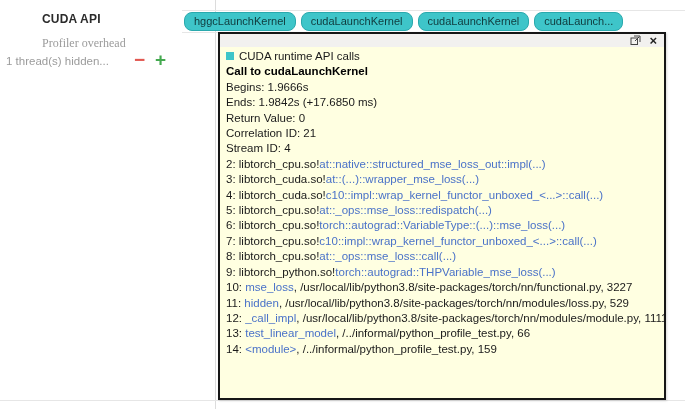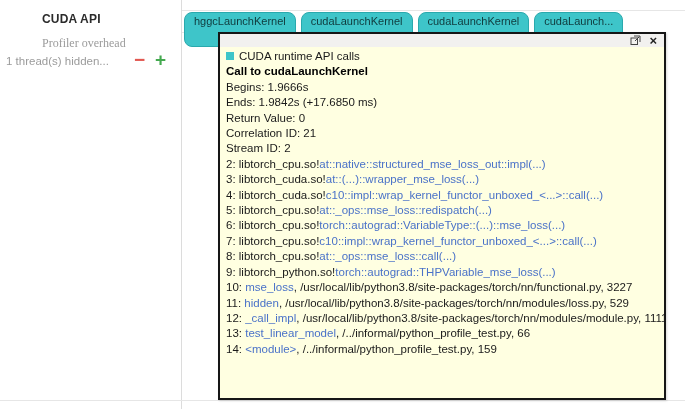--- a/index.html
+++ b/index.html
@@ -1,21 +1,21 @@
 <!DOCTYPE html>
 <html><head>
 <meta charset="utf-8">
 <style>
   * { margin: 0; padding: 0; box-sizing: border-box; }
   html, body { width: 685px; height: 409px; background: #ffffff; overflow: hidden; }
   body { font-family: "Liberation Sans", sans-serif; position: relative; color: #1a1a1a; }
 
   
   .sidebar {
-    position: absolute; left: 0; top: 0; width: 182px; height: 409px;
+    position: absolute; left: 0; top: 0; width: 216px; height: 409px;
     background: #ffffff; border-right: 1px solid #dcdcdc;
   }
   .row-cuda-api {
     position: absolute; left: 42px; top: 12px; font-size: 12px;
     font-weight: 700; color: #2b2b2b; letter-spacing: 0.2px;
   }
   .row-overhead {
     position: absolute; left: 42px; top: 36px; font-size: 12px; color: #9b9b9b; font-family: Liberation Serif, serif;
   }
   .row-hidden {
@@ -30,21 +30,21 @@
     font-size: 19px; font-weight: 700; cursor: pointer;
   }
 
   
   .gridline { position: absolute; background: #e6e6e6; }
   .gl-top    { left: 182px; top: 10px;  width: 503px; height: 1px; }
   .gl-row    { left: 182px; top: 32px;  width: 40px;  height: 1px; }
   .gl-bottom { left: 0;     top: 400px; width: 685px; height: 1px; }
 
   .blocks {
-    position: absolute; left: 184px; top: 12px; height: 35px;
+    position: absolute; left: 184px; top: 12px; height: 19px;
     display: flex; gap: 5px; align-items: stretch;
   }
   .block {
     background: #3ec5c9; border: 1px solid #2aa9ad; border-radius: 8px;
     color: #103a3c; font-size: 11px; line-height: 17px;
     padding: 0 9px; white-space: nowrap; cursor: pointer;
   }
 
   
   .tooltip {
@@ -111,21 +111,21 @@
     <div class="tooltip-body">
       <div class="tline t-cat">
         <span class="swatch"></span><span>CUDA runtime API calls</span>
       </div>
       <div class="tline t-title">Call to cudaLaunchKernel</div>
       <div>
           <div class="tline">Begins: 1.9666s</div>
           <div class="tline">Ends: 1.9842s (+17.6850 ms)</div>
           <div class="tline">Return Value: 0</div>
           <div class="tline">Correlation ID: 21</div>
-          <div class="tline">Stream ID: 2</div>
+          <div class="tline">Stream ID: 4</div>
         </div>
       <div>
           <div class="tline"><span class="plain">2: libtorch_cpu.so!</span><span class="link">at::native::structured_mse_loss_out::impl(...)</span></div>
           <div class="tline"><span class="plain">3: libtorch_cuda.so!</span><span class="link">at::(...)::wrapper_mse_loss(...)</span></div>
           <div class="tline"><span class="plain">4: libtorch_cuda.so!</span><span class="link">c10::impl::wrap_kernel_functor_unboxed_&lt;...&gt;::call(...)</span></div>
           <div class="tline"><span class="plain">5: libtorch_cpu.so!</span><span class="link">at::_ops::mse_loss::redispatch(...)</span></div>
           <div class="tline"><span class="plain">6: libtorch_cpu.so!</span><span class="link">torch::autograd::VariableType::(...)::mse_loss(...)</span></div>
           <div class="tline"><span class="plain">7: libtorch_cpu.so!</span><span class="link">c10::impl::wrap_kernel_functor_unboxed_&lt;...&gt;::call(...)</span></div>
           <div class="tline"><span class="plain">8: libtorch_cpu.so!</span><span class="link">at::_ops::mse_loss::call(...)</span></div>
           <div class="tline"><span class="plain">9: libtorch_python.so!</span><span class="link">torch::autograd::THPVariable_mse_loss(...)</span></div>

